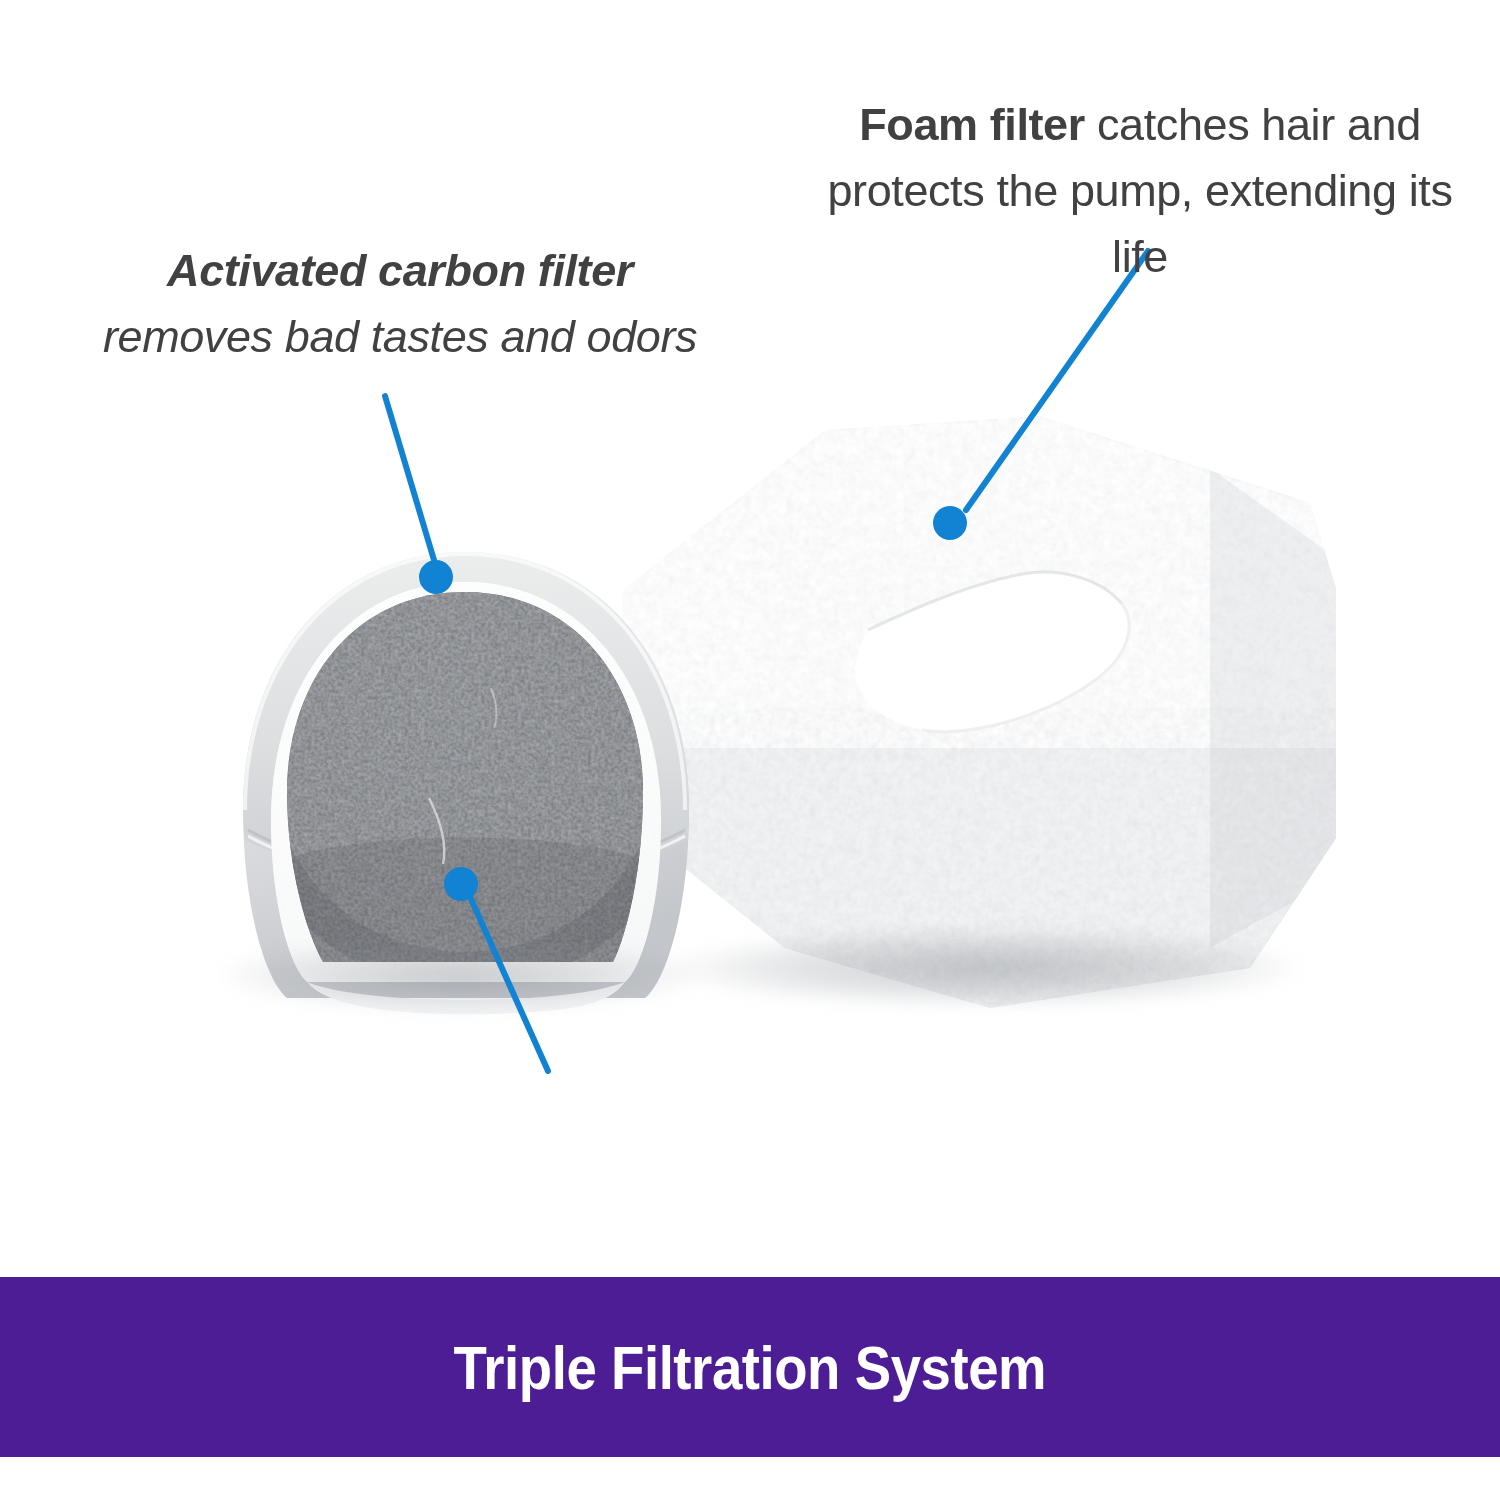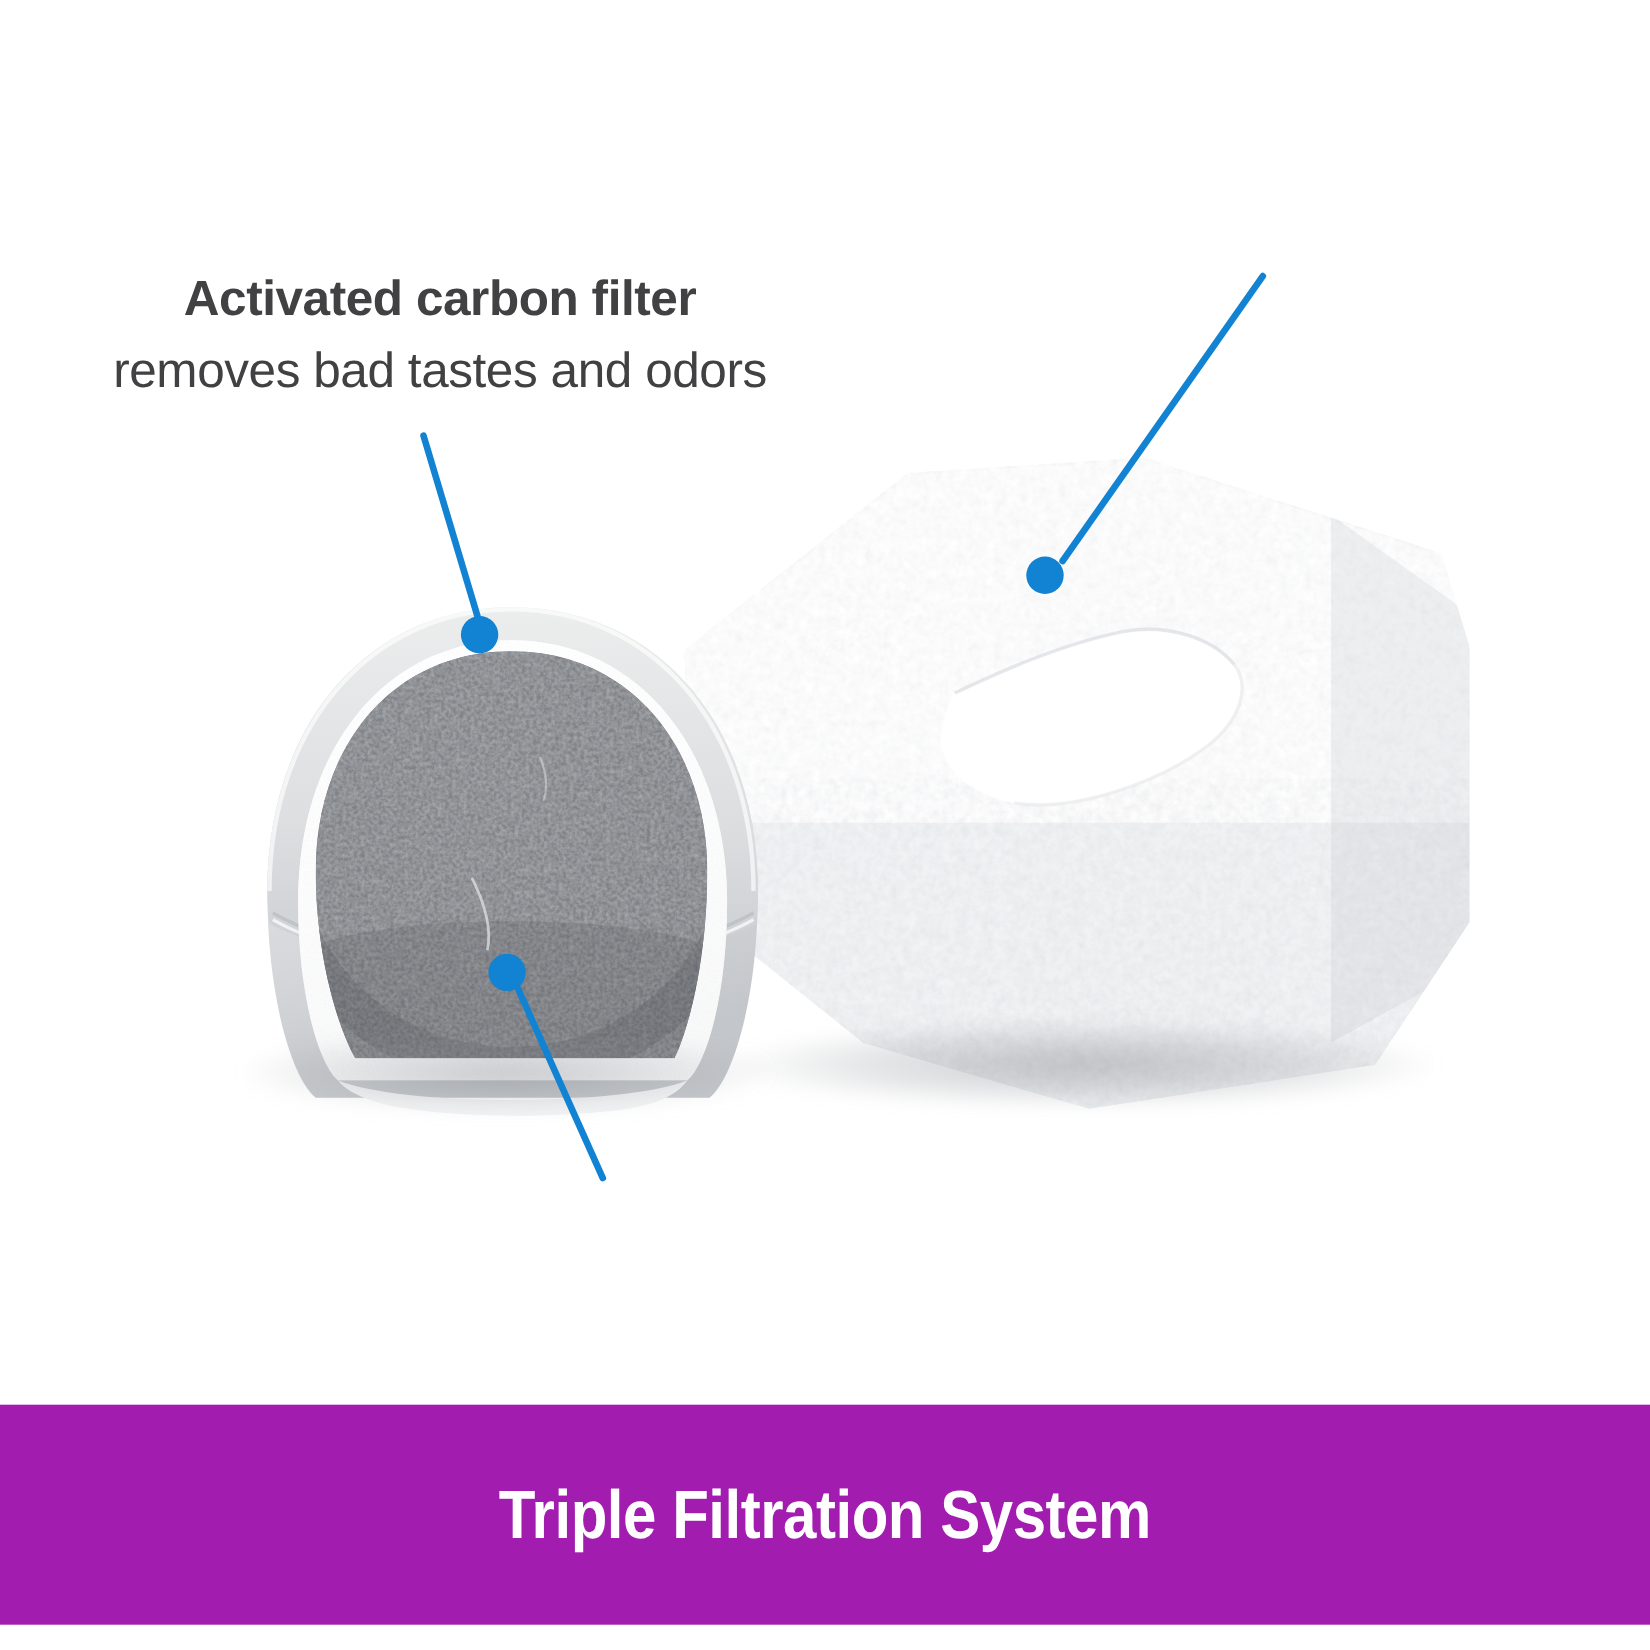--- a/index.html
+++ b/index.html
@@ -30,20 +30,21 @@
     white-space: pre-line;
   }
   .callout b {
     font-weight: bold;
   }
 
   #callout-carbon {
     left: 80px;
     top: 172px;
     width: 640px;
+    font-style: italic;
   }
   #callout-foam {
     left: 815px;
     top: 26px;
     width: 650px;
   }
   #callout-fabric {
     left: 150px;
     top: 1080px;
     width: 900px;
@@ -109,22 +110,22 @@
                 rgba(255,255,255,0) 75%);
     filter: blur(8px);
   }
 
   
   #banner {
     position: absolute;
     left: 0;
     top: 1277px;
     width: 1500px;
-    height: 200px;
-    background: #a21caf;
+    height: 180px;
+    background: #4c1d95;
     display: flex;
     align-items: center;
     justify-content: center;
   }
   #banner-title {
     color: #ffffff;
     font-family: "Liberation Sans", sans-serif;
     font-weight: bold;
     font-size: 62px;
     letter-spacing: -0.5px;
@@ -371,19 +372,22 @@
     <circle cx="950" cy="523" r="17" fill="#1282D2"></circle>
 
     <line x1="471" y1="899" x2="548" y2="1071" stroke="#1282D2" stroke-width="6" stroke-linecap="round"></line>
     <circle cx="461" cy="884" r="17" fill="#1282D2"></circle>
   </svg>
 
   <div class="callout" id="callout-carbon">
     <b>Activated carbon filter</b><span> removes bad tastes and odors</span>
   </div>
 
+  <div class="callout" id="callout-foam">
+    <b>Foam filter</b><span> catches hair and protects the pump, extending its life</span>
+  </div>
 
 
   <div id="banner">
     <div id="banner-title">Triple Filtration System</div>
   </div>
 
 </div>
 
 </body></html>

